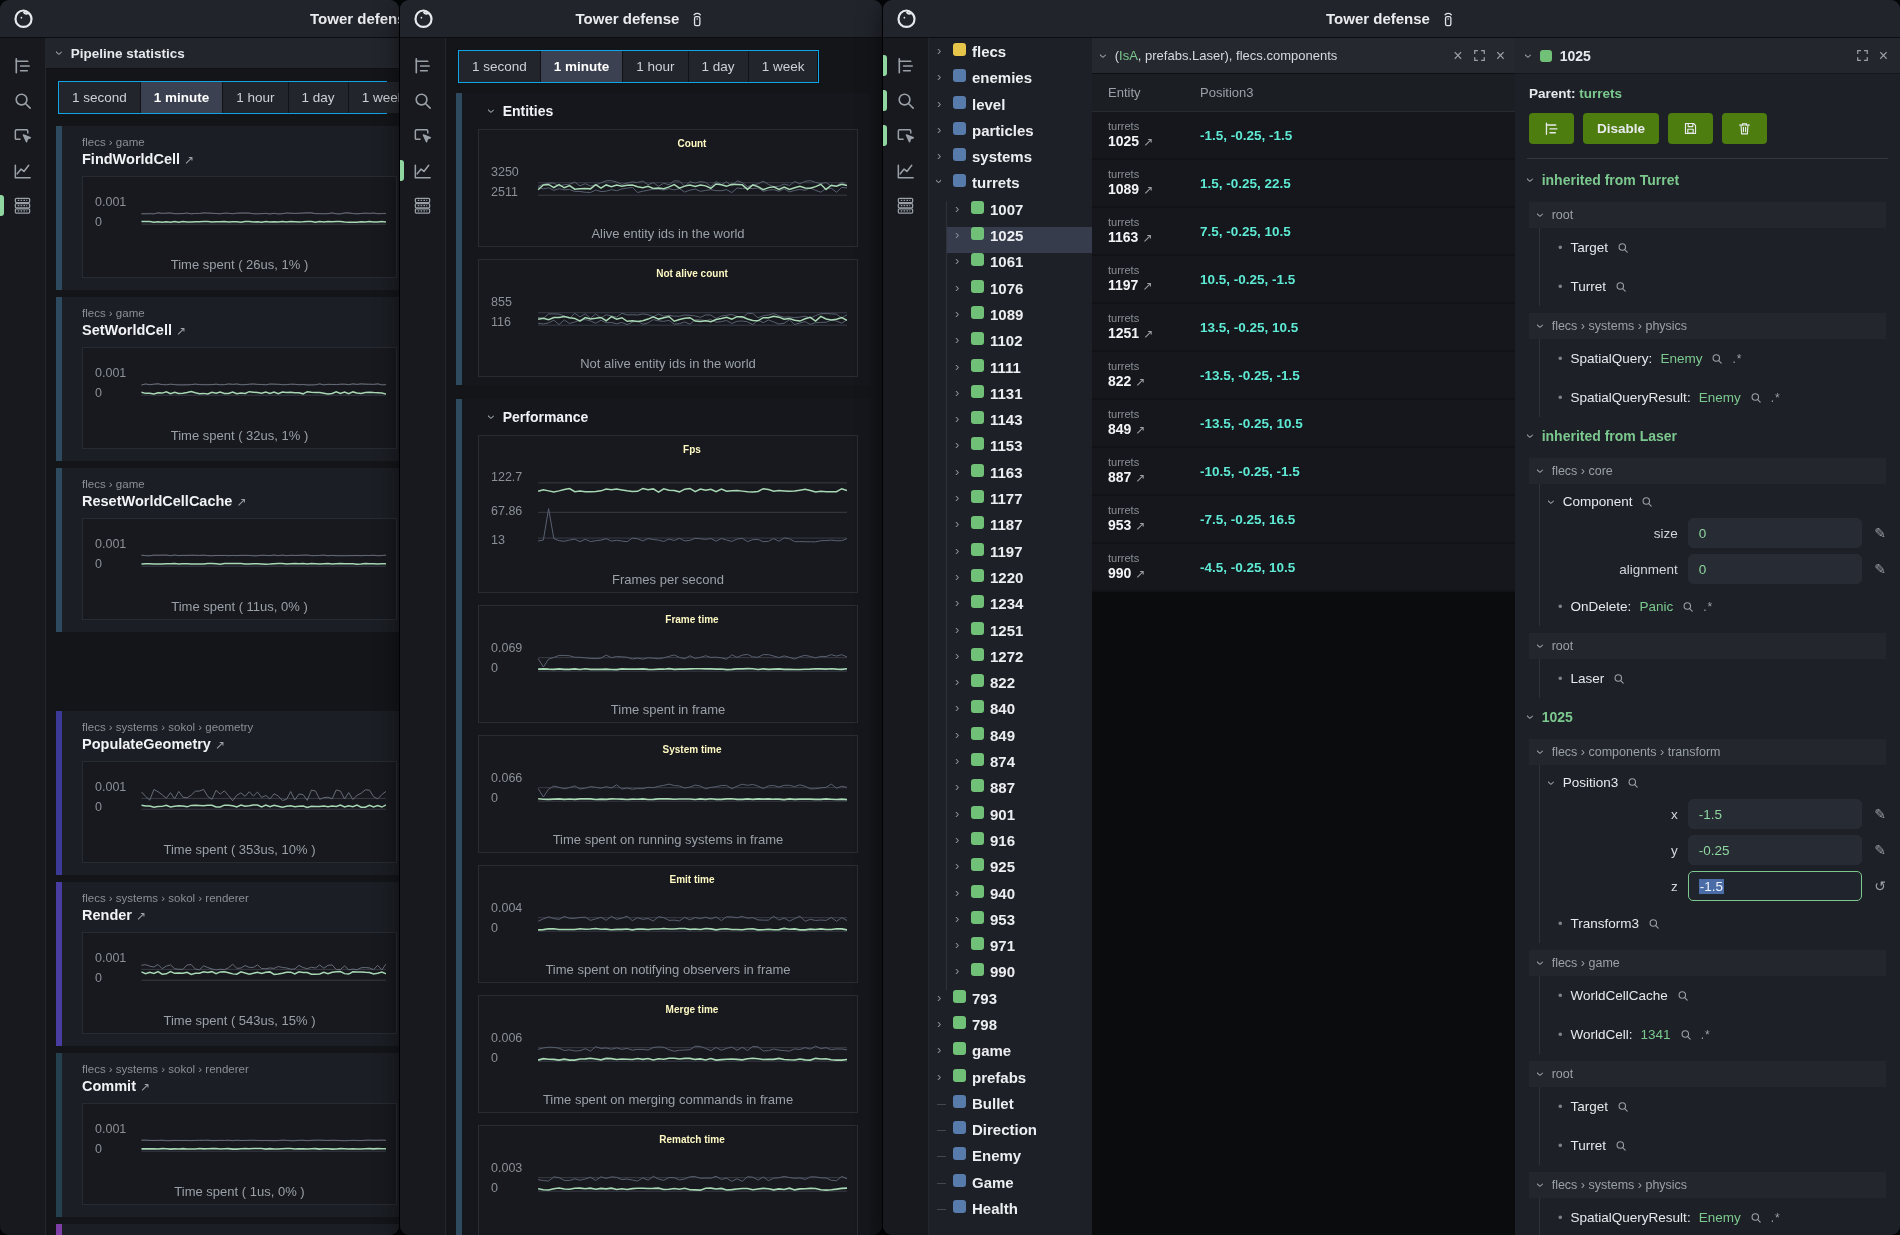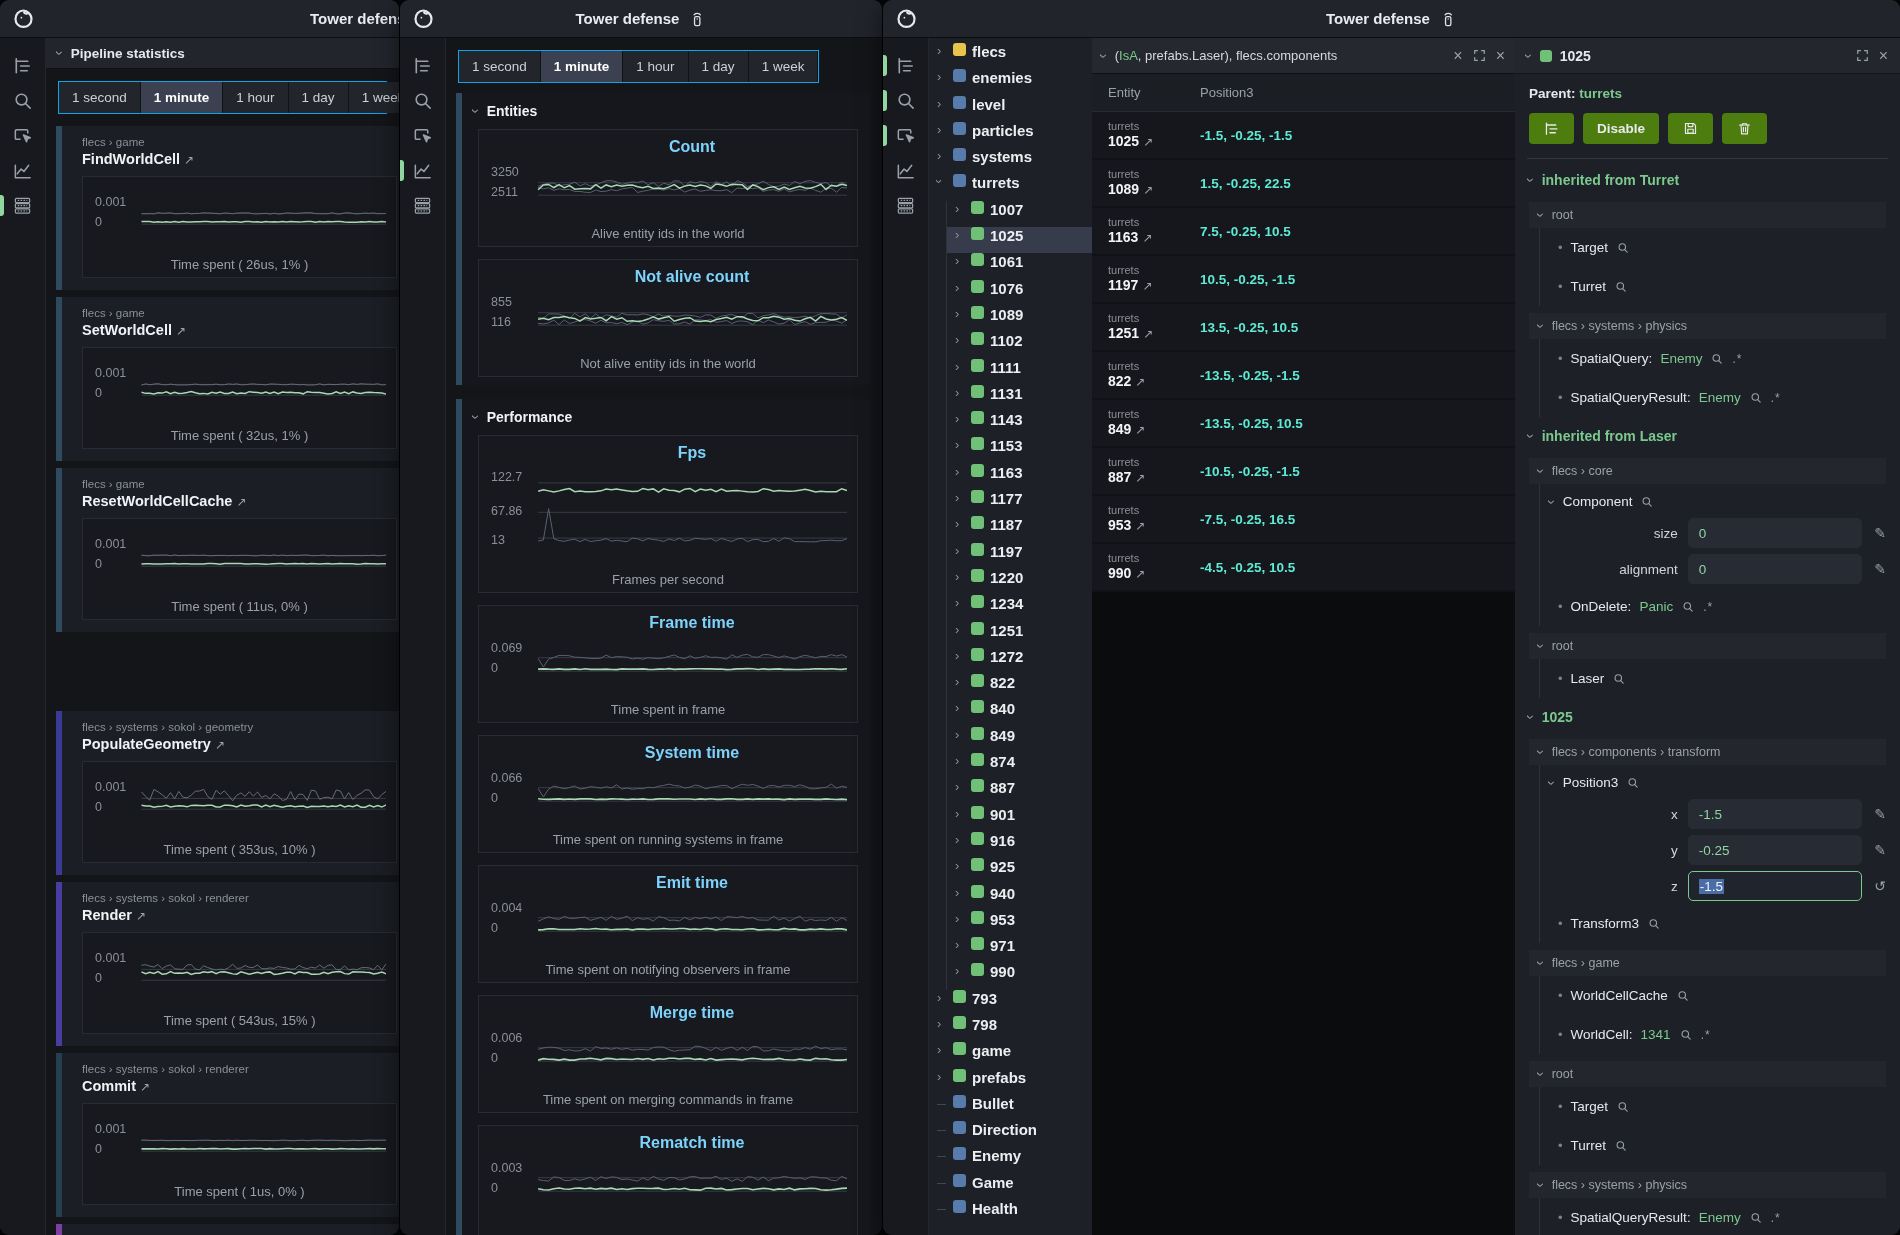--- a/index.html
+++ b/index.html
@@ -60,26 +60,26 @@
   .ylab { position:absolute; font-size:12.5px; color:#8a8f98; }
   .ylab:empty { display:none; }
   .yl1 { top:24%; } .yl2 { top:52%; } .yl3 { top:78%; }
   .spark { position:absolute; left:56px; right:10px; top:10px; bottom:30px; }
   .spark svg { width:100%; height:100%; display:block; }
   .caption { position:absolute; left:0; right:0; bottom:5px; text-align:center;
              font-size:13px; color:#9aa0a8; white-space:nowrap; }
 
   
   .wrows { flex:1; overflow:hidden; padding:0 12px 0 10px; }
-  .wsec { border-left:6px solid #2d4a5f; background:#15171c; padding:10px 0 6px 12px;
+  .wsec { border-left:6px solid #2d4a5f; background:#15171c; padding:10px 0 6px 28px;
           display:flex; align-items:center; gap:8px; font-size:14px; font-weight:700; color:#f0f2f5; }
   .wgap { height:14px; }
   .wcard { border-left:6px solid #2d4a5f; background:#15171c; padding:4px 10px 8px 16px; }
   .wcard .chartbox { height:118px; padding-top:8px; }
-  .wcard .ctitle { text-align:center; font-size:16px; font-weight:700; color:#7dd3fc; margin-bottom:4px; }
+  .wcard .ctitle { text-align:center; font-size:10px; font-weight:700; color:#fef9c3; margin-bottom:4px; }
   .wcard .ylabs { top:26px; }
   .wcard .yl1 { top:14%; } .wcard .yl2 { top:46%; }
   .wcard .spark { top:34px; }
   .wcard.fps .chartbox { height:158px; }
   .wcard.fps .yl1 { top:8%; } .wcard.fps .yl2 { top:40%; } .wcard.fps .yl3 { top:68%; }
 
   
   .w3cols { flex:1; display:flex; overflow:hidden; }
   .tree { width:163px; background:#1d2026; padding-top:5px; overflow:hidden; flex:0 0 auto; }
   .titem { display:flex; gap:6px; height:26.3px; padding-left:8px;

